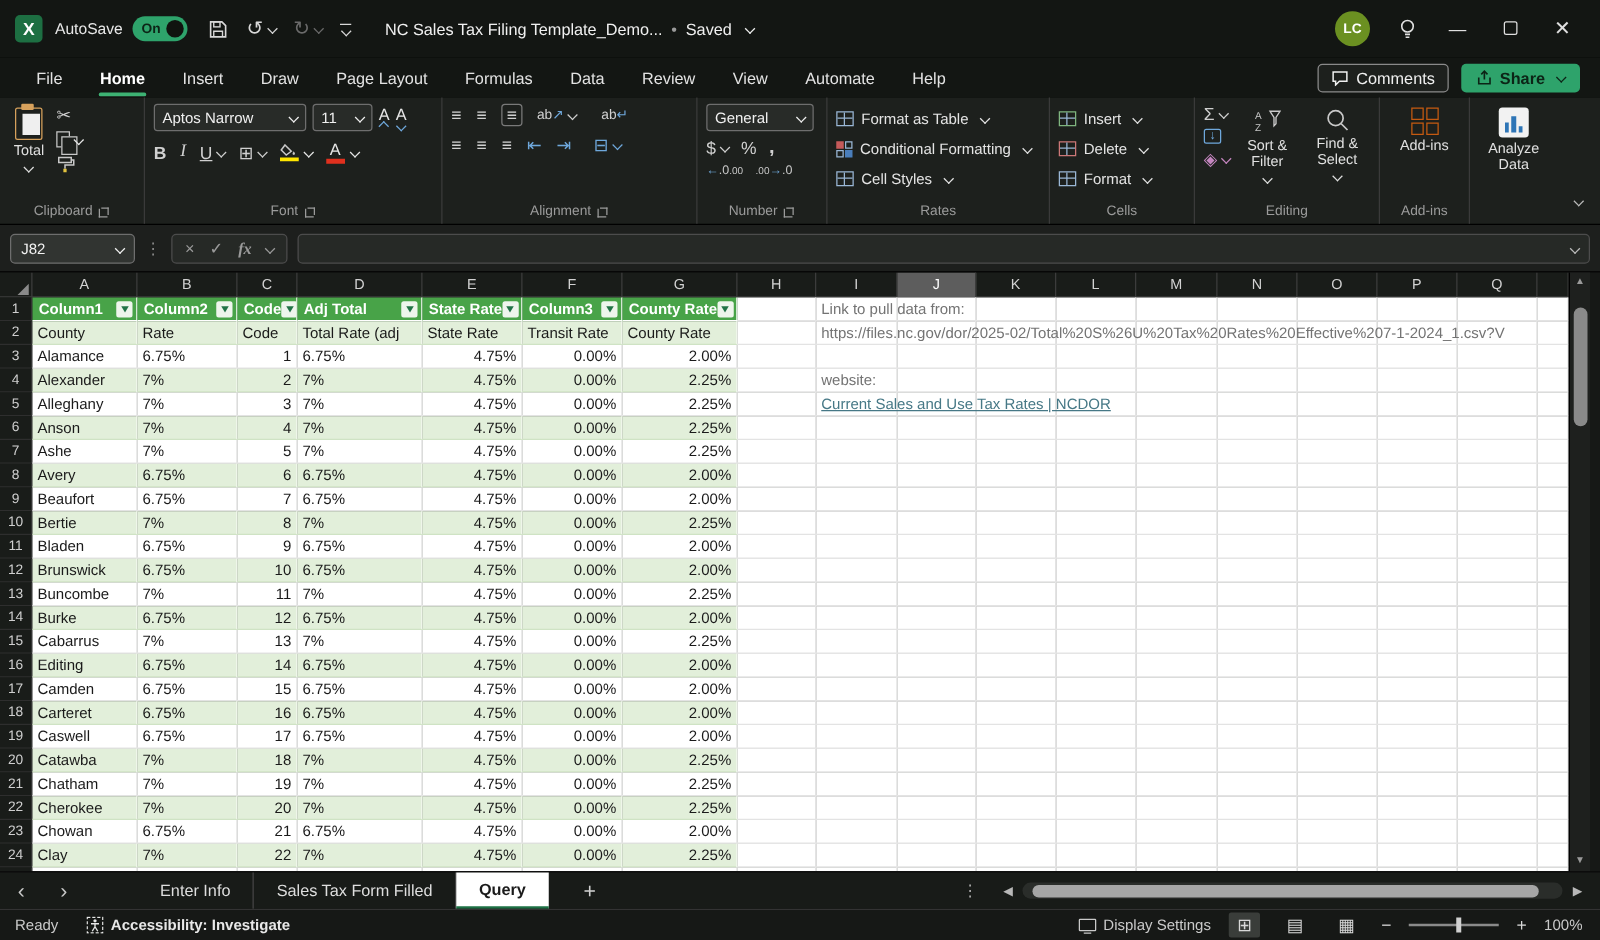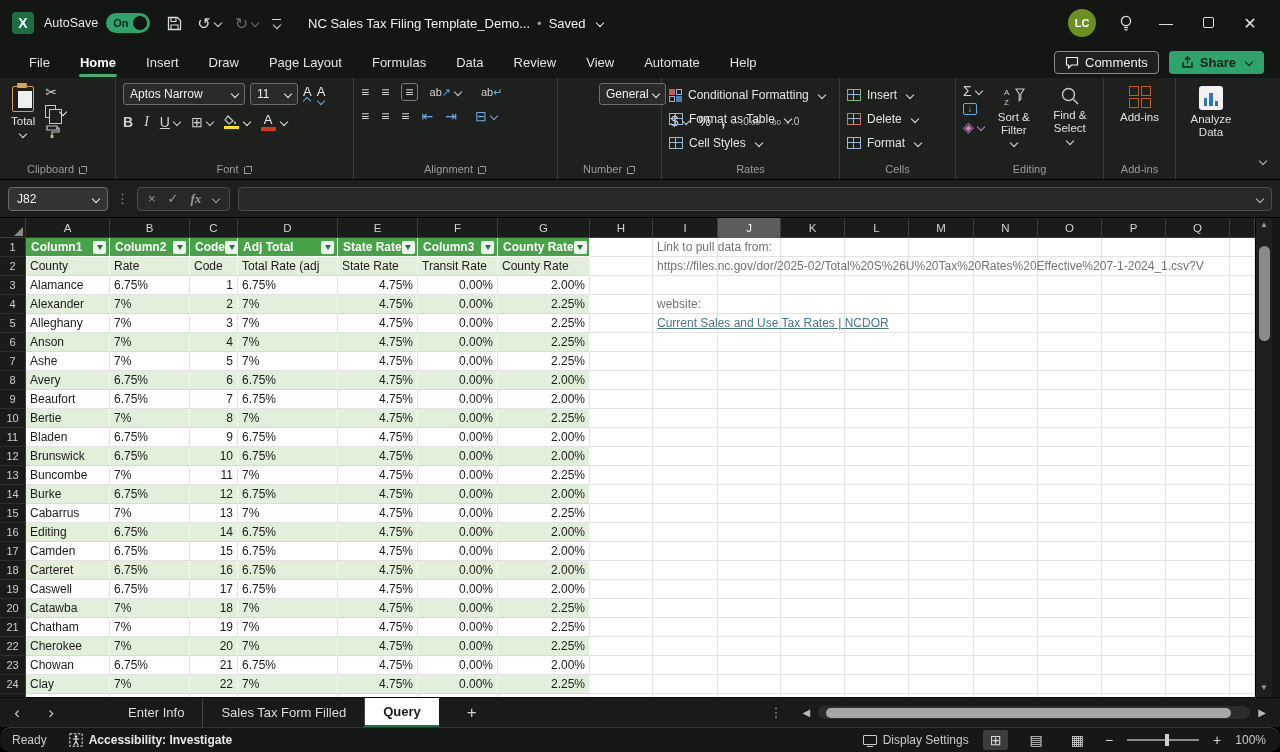--- a/index.html
+++ b/index.html
@@ -108,21 +108,21 @@
   .stab { display:flex; align-items:center; padding:0 18px; font-size:13px; color:#dedede; border-right:1px solid #454545; }
   .stab.active { background:#fff; color:#1a1a1a; font-weight:bold; border-right:none; border-bottom:3px solid #1e7145; padding-bottom:0; }
   .addsheet { color:#d0d0d0; font-size:17px; margin-left:28px; }
   .hscroll-zone { margin-left:auto; display:flex; align-items:center; gap:8px; padding-right:14px; }
   .hs-dots { color:#aaa; font-size:13px; margin-right:12px; }
   .htrack { width:432px; height:13px; background:#2a2d2a; border-radius:7px; position:relative; }
   .hthumb { position:absolute; left:8px; top:1.5px; width:405px; height:10px; border-radius:5px; background:#a6a6a6; }
   .harrow { color:#b8b8b8; font-size:10px; }
 
   
-  .statusbar { position:absolute; left:0; top:727px; width:1280px; height:25px; background:#161816; border-top:1px solid #333; display:flex; align-items:center; font-size:12px; color:#cacaca;border-radius:10px; }
+  .statusbar { position:absolute; left:0; top:727px; width:1280px; height:25px; background:#161816; border-top:1px solid #333; display:flex; align-items:center; font-size:12px; color:#cacaca; }
   .sb-left { display:flex; align-items:center; gap:22px; padding-left:12px; }
   .acc { display:flex; align-items:center; gap:6px; color:#e8e8e8; font-weight:bold; }
   .sb-right { margin-left:auto; display:flex; align-items:center; gap:14px; padding-right:14px; }
   .dispset { display:flex; align-items:center; gap:6px; }
   .monitor-ic { width:14px; height:10px; border:1.2px solid #cacaca; border-radius:1px; position:relative; }
   .monitor-ic::after { content:""; position:absolute; left:3px; bottom:-3px; width:6px; height:1.5px; background:#cacaca; }
   .viewic { font-size:14px; color:#d8d8d8; padding:2px 7px; }
   .viewic.on { background:#3a3d3a; border-radius:2px; }
   .zoomtrack { width:72px; height:2px; background:#8a8a8a; position:relative; }
   .zoomthumb { position:absolute; left:38px; top:-5px; width:4px; height:12px; background:#d0d0d0; }
@@ -307,21 +307,21 @@
         <span class="sicon blue" style="margin-left:6px;">⊟<span class="chev"></span></span>
       </div>
     </div>
     <div class="grp-label">
         <span>Alignment</span>
         <span class="dlg"></span>
       </div>
   </div>
 
   <div class="grp" style="width:104px;">
-    <div class="grp-body" style="gap:5px;margin-left:34px;">
+    <div class="grp-body" style="flex-direction:column; gap:5px;">
       <span class="combo" style="width:86px;">
           <span>General</span>
           <span class="chev"></span>
         </span>
       <div class="hrow" style="gap:10px;">
         <span class="sicon">
             <span>$</span>
             <span class="chev"></span>
           </span>
         <span class="sicon">
@@ -338,32 +338,32 @@
     </div>
     <div class="grp-label">
         <span>Number</span>
         <span class="dlg"></span>
       </div>
   </div>
 
   <div class="grp" style="width:178px;">
     <div class="grp-body" style="flex-direction:column; gap:0;">
       <div class="menurow">
+        <span class="tbl-ic"></span>
+        <span>Format as Table</span>
+          <span class="chev"></span>
+      </div>
+      <div class="menurow">
         <span class="cf-ic">
             <i style="background:#c55a5a;"></i>
             <i style="border:1px solid #9ab7d6;"></i>
             <i style="border:1px solid #9ab7d6;"></i>
             <i style="background:#4a7ebb;"></i>
           </span>
         <span>Conditional Formatting</span>
-          <span class="chev"></span>
-      </div>
-      <div class="menurow">
-        <span class="tbl-ic"></span>
-        <span>Format as Table</span>
           <span class="chev"></span>
       </div>
       <div class="menurow">
         <span class="tbl-ic"></span>
         <span>Cell Styles</span>
           <span class="chev"></span>
       </div>
     </div>
     <div class="grp-label">
         <span>Rates</span>

